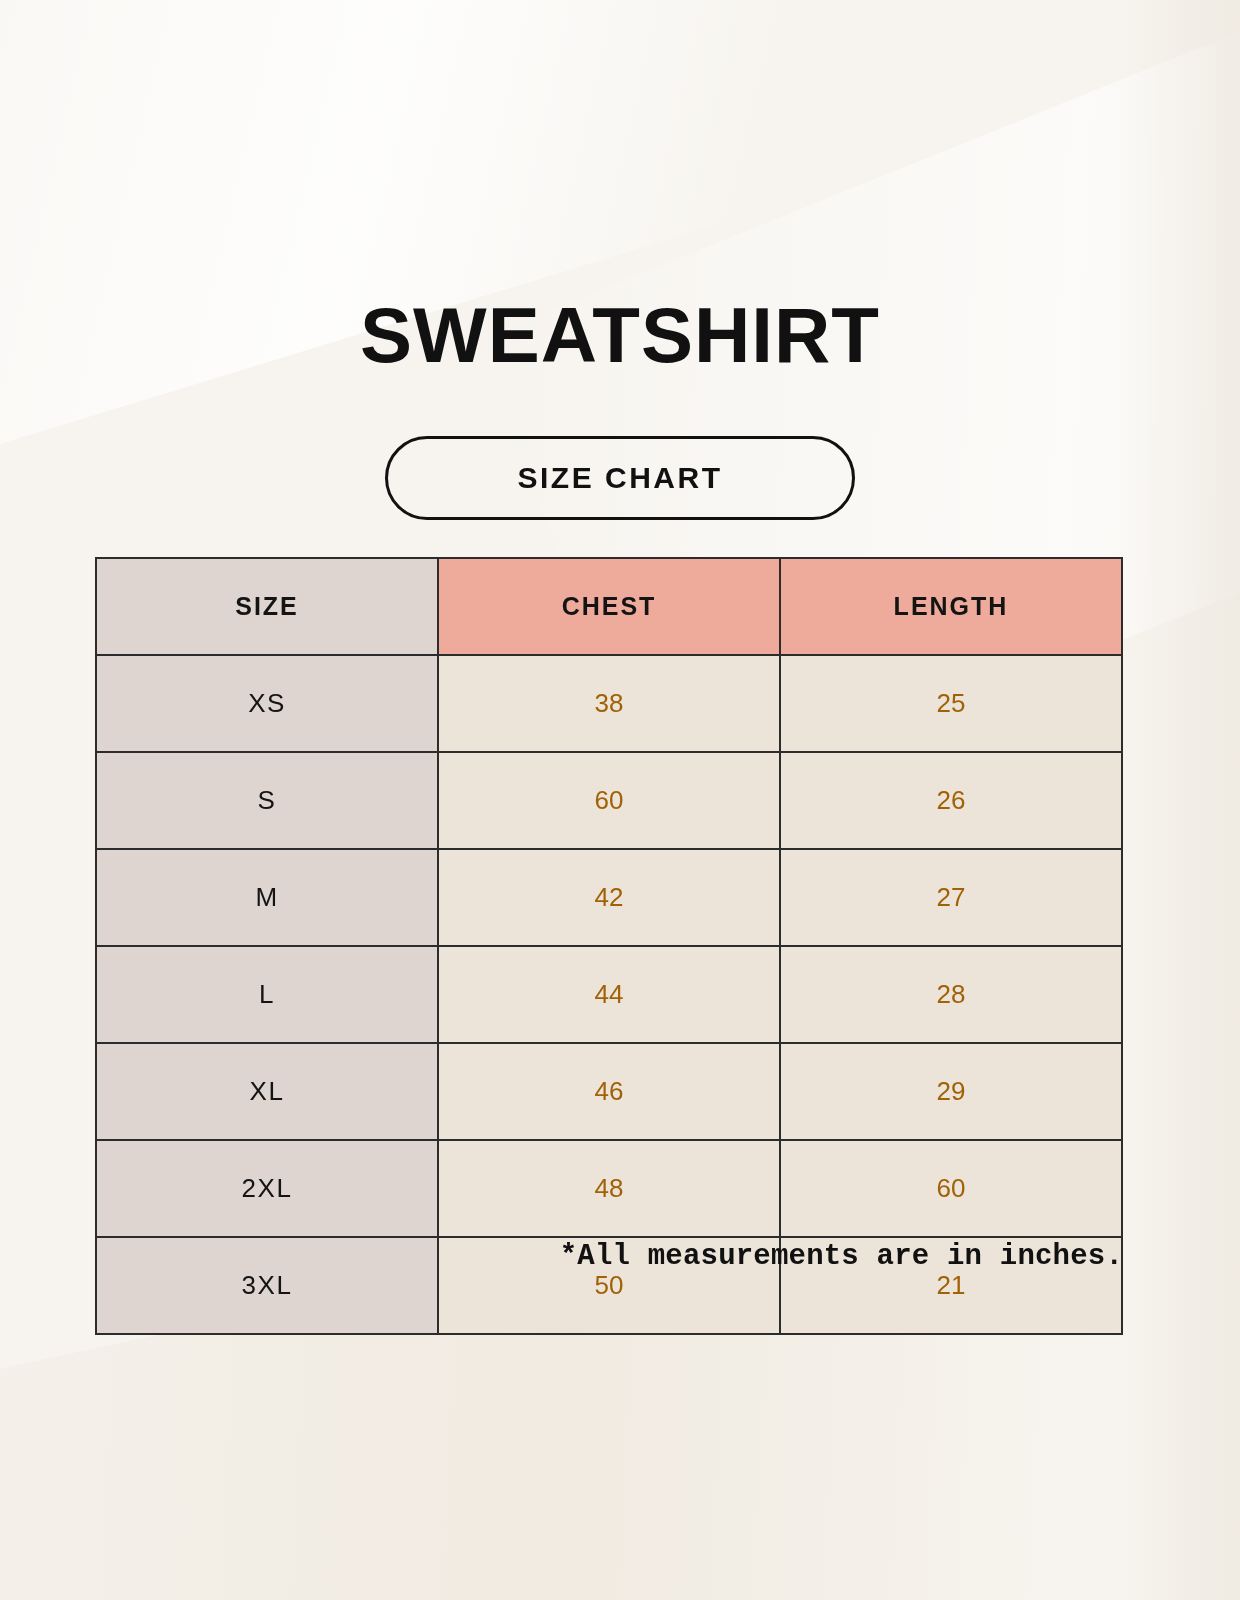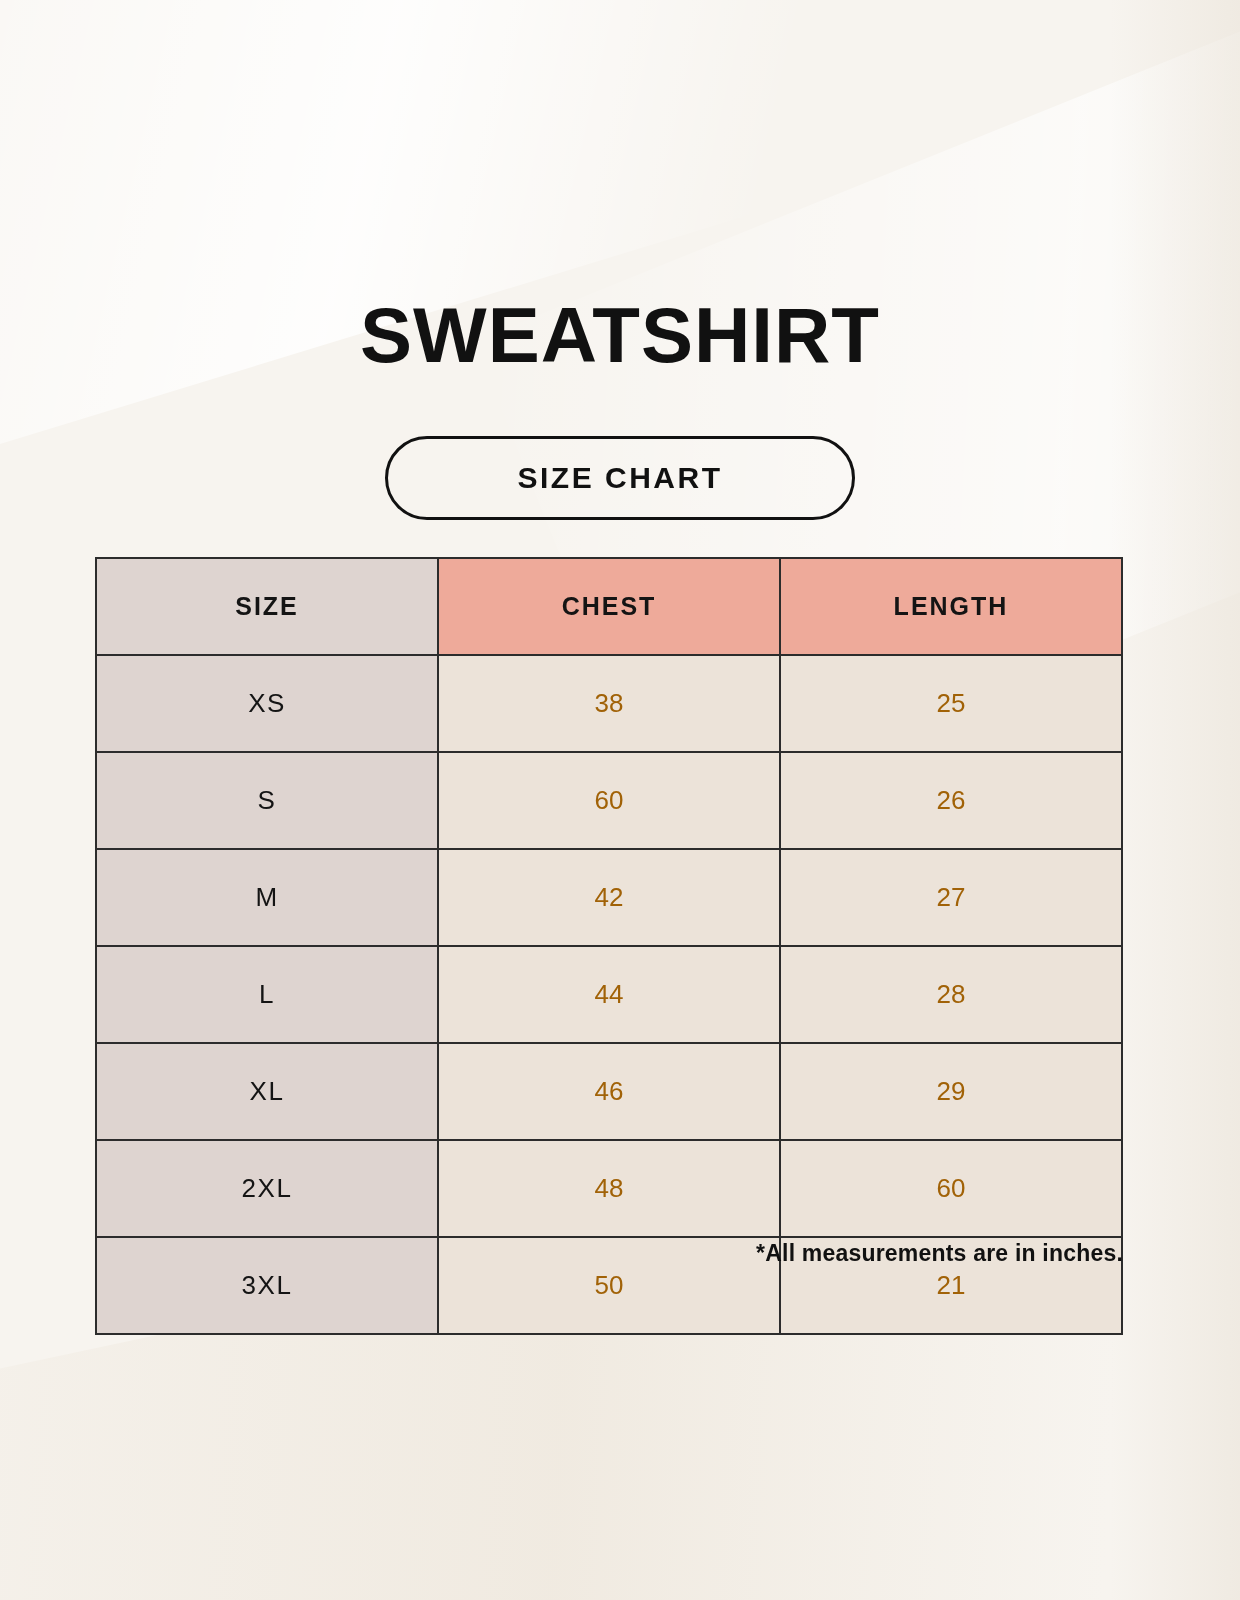--- a/index.html
+++ b/index.html
@@ -144,24 +144,25 @@
     font-weight: 400;
     color: #a16207;
   }
 
   .footnote {
     position: absolute;
     top: 1240px;
     left: 0;
     width: 1123px;
     text-align: right;
-    font-size: 23px;
+    font-size: 29px;
     font-weight: 600;
     color: #111111;
     letter-spacing: 0.2px;
+    font-family: Liberation Mono, monospace;
   }
 </style>
 </head>
 <body>
 
 <div class="bg-wash-1"></div>
 <div class="bg-wash-2"></div>
 <div class="bg-wash-3"></div>
 <div class="bg-shade-right"></div>
 

